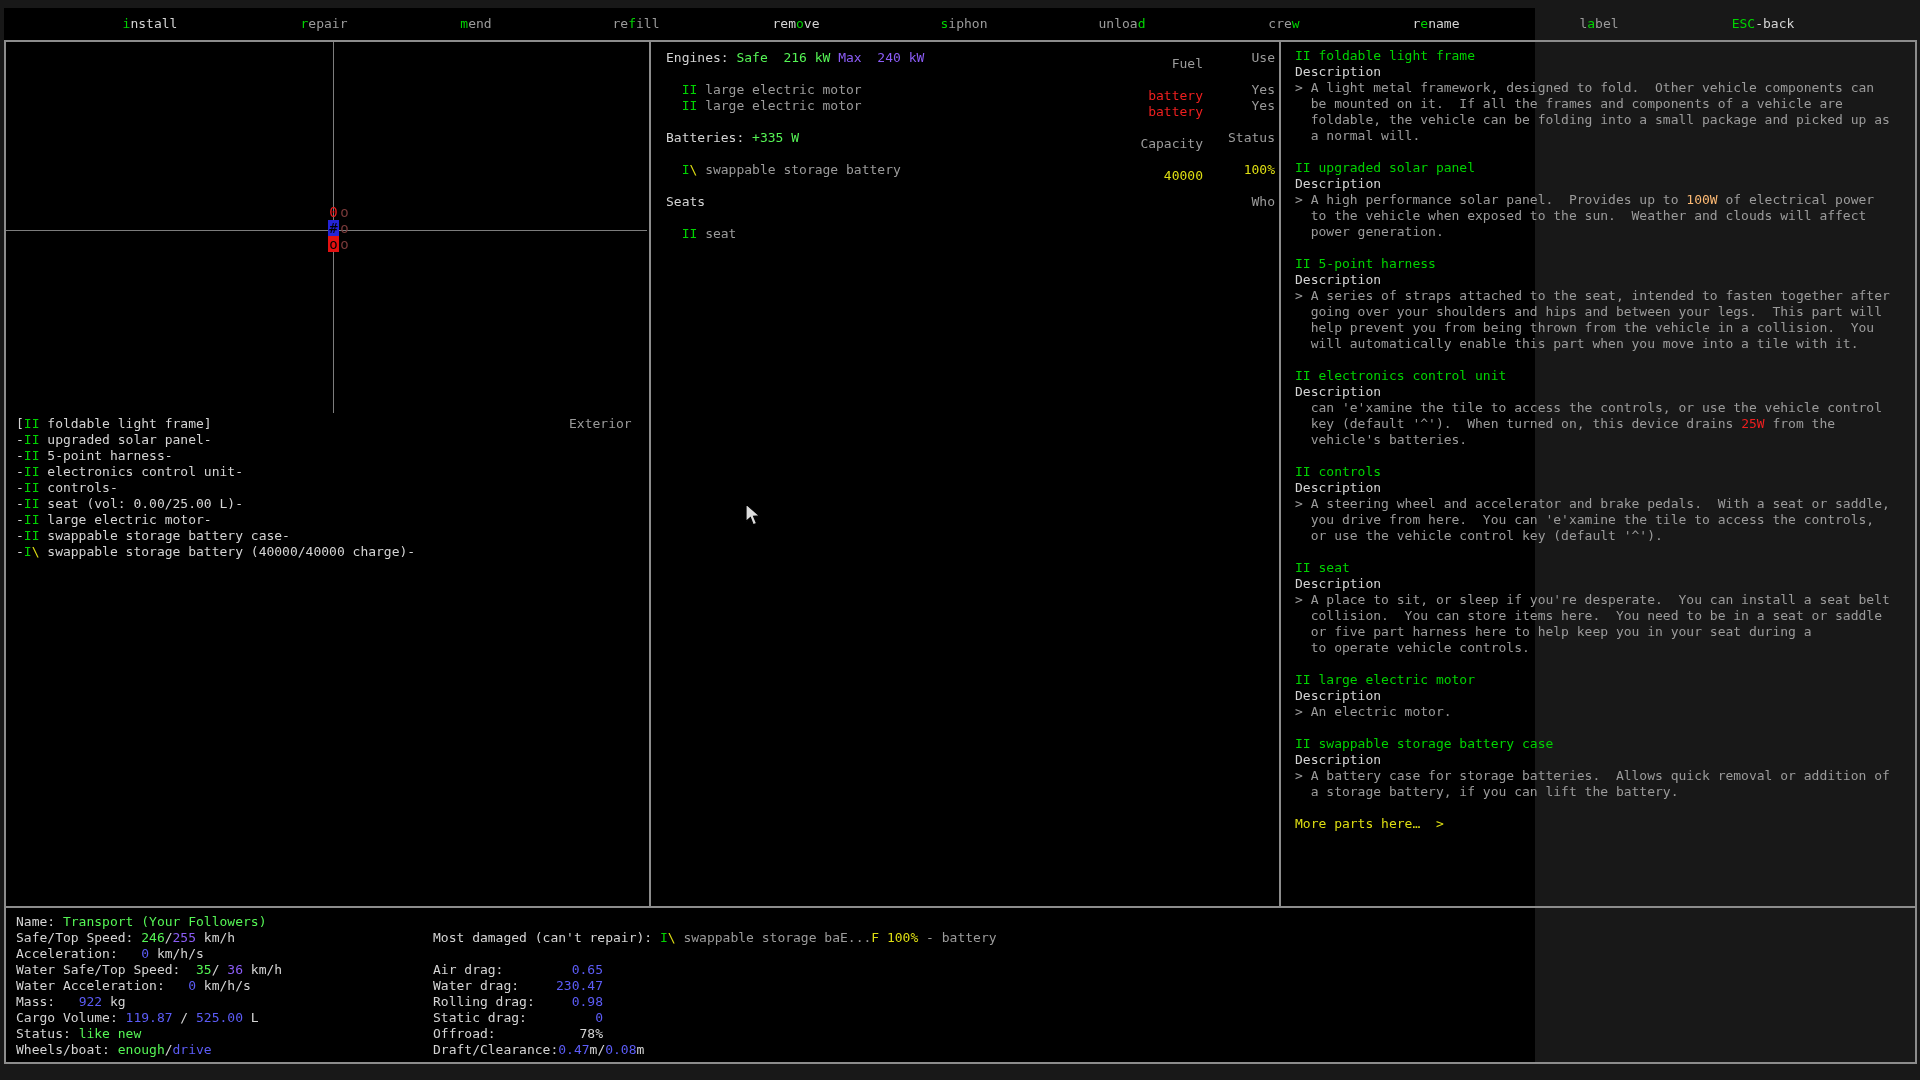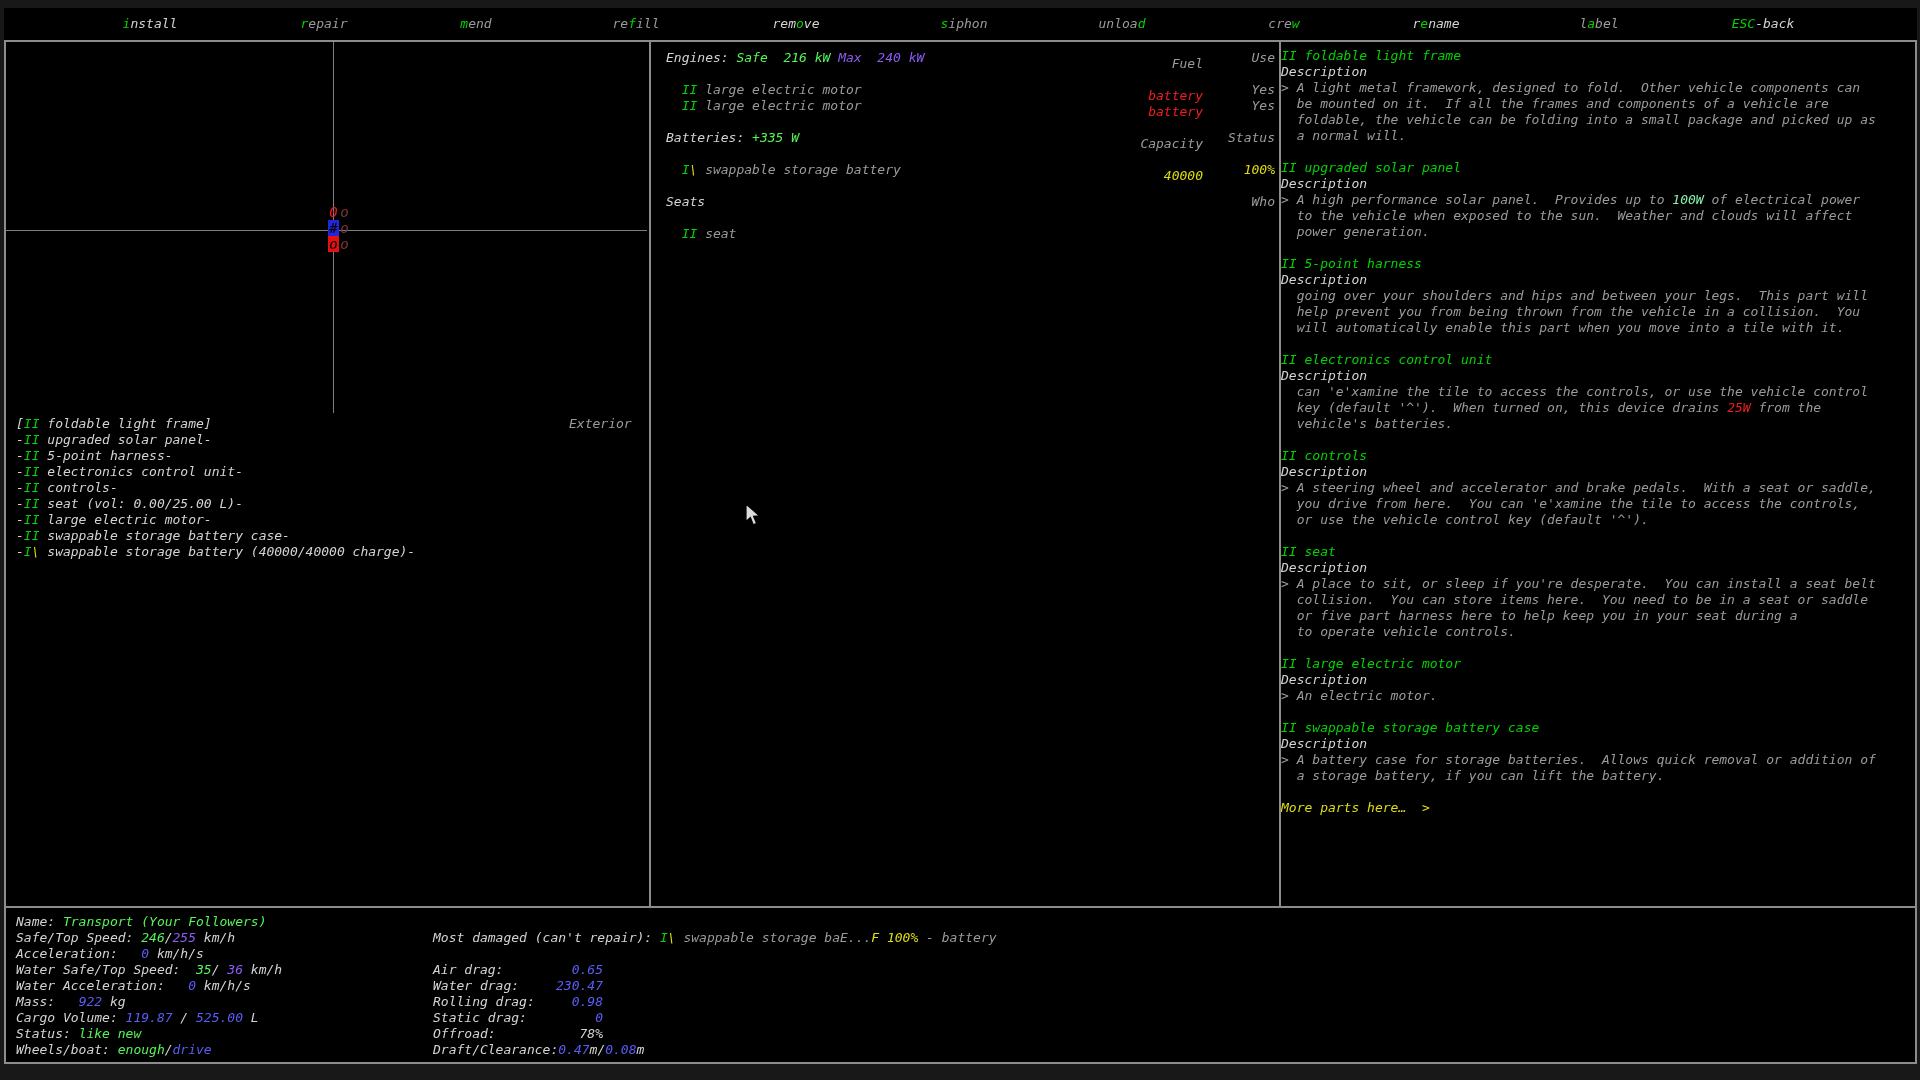--- a/index.html
+++ b/index.html
@@ -1,22 +1,22 @@
 <!DOCTYPE html>
 <html><head>
 <meta charset="utf-8">
 <style>
   html,body{margin:0;padding:0;background:#181818;width:1920px;height:1080px;overflow:hidden;}
   #screen{position:absolute;left:0;top:0;width:1920px;height:1080px;background:#181818;
     font-family:"DejaVu Sans Mono",monospace;font-size:13px;line-height:16px;color:#d4d4d4;}
-  #window{position:absolute;left:4px;top:8px;width:1913px;height:1056px;background:#000;font-style:italic;}
+  #window{position:absolute;left:4px;top:8px;width:1531px;height:1056px;background:#000;}
   .bline{position:absolute;background:#8c8c8c;z-index:5;}
   
   .c-white{color:#d4d4d4}.c-gray{color:#9b9b9b}.c-green{color:#00d300}.c-ltgreen{color:#55f555}
-  .c-dkgreen{color:#86efac}.c-red{color:#ef1f1f}.c-ltred{color:#8b5cf6}.c-yellow{color:#dede12}
+  .c-dkgreen{color:#fdba74}.c-red{color:#ef1f1f}.c-ltred{color:#8b5cf6}.c-yellow{color:#dede12}
   .c-blue{color:#5c5cf7}.c-dim{color:#7b3a3a}.c-black{color:#000}
   .bg-blue{background:#2424d8}.bg-red{background:#e31111}
   
   #menu-bar{position:absolute;left:0;top:4px;width:1920px;height:28px;z-index:6;}
   .menu-item{position:absolute;top:4px;transform:translateX(-50%);white-space:pre;cursor:default;}
   
   #map-panel{position:absolute;left:6px;top:42px;width:644px;height:862px;}
   #mid-panel{position:absolute;left:650px;top:42px;width:630px;height:862px;}
   #right-panel{position:absolute;left:1280px;top:42px;width:635px;height:862px;padding:6px 8px 0 12px;box-sizing:border-box;}
   #bottom-panel{position:absolute;left:6px;top:906px;width:1909px;height:156px;}
@@ -90,39 +90,40 @@
     <div id="mid-panel" style="position:absolute;left:646px;top:34px;width:629px;height:864px;">
         <div class="mrow" style="top: 8px;"><span class="c-white">Engines: </span><span class="c-ltgreen">Safe</span><span class="c-ltgreen">  216 kW</span><span class="c-white"> </span><span class="c-ltred">Max</span><span class="c-ltred">  240 kW</span><span class="colA c-gray">Fuel</span><span class="colB c-gray">Use</span></div>
         <div class="mrow" style="top: 40px;"><span class="c-white">  </span><span class="colA c-red">battery</span><span class="colB c-gray">Yes</span><span class="c-green">I</span><span class="c-green">I</span><span class="c-gray"> large electric motor</span></div>
         <div class="mrow" style="top: 56px;"><span class="c-white">  </span><span class="colA c-red">battery</span><span class="colB c-gray">Yes</span><span class="c-green">I</span><span class="c-green">I</span><span class="c-gray"> large electric motor</span></div>
         <div class="mrow" style="top: 88px;"><span class="c-white">Batteries: </span><span class="c-ltgreen">+335 W</span><span class="colA c-gray">Capacity</span><span class="colB c-gray">Status</span></div>
         <div class="mrow" style="top: 120px;"><span class="c-white">  </span><span class="colA c-yellow">40000</span><span class="colB c-yellow">100%</span><span class="c-green">I</span><span class="c-yellow">\</span><span class="c-gray"> swappable storage battery</span></div>
         <div class="mrow" style="top: 152px;"><span class="c-white">Seats</span><span class="colB c-gray">Who</span></div>
         <div class="mrow" style="top: 184px;"><span class="c-white">  </span><span class="c-green">I</span><span class="c-green">I</span><span class="c-gray"> seat</span></div>
       </div>
 
-    <div id="right-panel" style="position:absolute;left:1277px;top:34px;width:634px;height:864px;padding:6px 8px 0 0;box-sizing:border-box;">
+    <div id="right-panel" style="position:absolute;left:1277px;top:34px;width:634px;height:864px;padding:6px 8px 0 14px;box-sizing:border-box;">
         <div class="section">
           <div class="dline c-green">II foldable light frame</div>
           <div class="dline c-white">Description</div>
           <div class="dline"><span class="c-gray">&gt; A light metal framework, designed to fold.  Other vehicle components can</span></div>
           <div class="dline"><span class="c-gray">  be mounted on it.  If all the frames and components of a vehicle are</span></div>
           <div class="dline"><span class="c-gray">  foldable, the vehicle can be folding into a small package and picked up as</span></div>
           <div class="dline"><span class="c-gray">  a normal will.</span></div>
         </div>
         <div class="section">
           <div class="dline c-green">II upgraded solar panel</div>
           <div class="dline c-white">Description</div>
           <div class="dline"><span class="c-gray">&gt; A high performance solar panel.  Provides up to </span><span class="c-dkgreen">100W</span><span class="c-gray"> of electrical power</span></div>
           <div class="dline"><span class="c-gray">  to the vehicle when exposed to the sun.  Weather and clouds will affect</span></div>
           <div class="dline"><span class="c-gray">  power generation.</span></div>
         </div>
         <div class="section">
           <div class="dline c-green">II 5-point harness</div>
           <div class="dline c-white">Description</div>
+          <div class="dline"><span class="c-gray">&gt; A series of straps attached to the seat, intended to fasten together after</span></div>
           <div class="dline"><span class="c-gray">  going over your shoulders and hips and between your legs.  This part will</span></div>
           <div class="dline"><span class="c-gray">  help prevent you from being thrown from the vehicle in a collision.  You</span></div>
           <div class="dline"><span class="c-gray">  will automatically enable this part when you move into a tile with it.</span></div>
         </div>
         <div class="section">
           <div class="dline c-green">II electronics control unit</div>
           <div class="dline c-white">Description</div>
           <div class="dline"><span class="c-gray">  can 'e'xamine the tile to access the controls, or use the vehicle control</span></div>
           <div class="dline"><span class="c-gray">  key (default '^').  When turned on, this device drains </span><span class="c-red">25W</span><span class="c-gray"> from the</span></div>
           <div class="dline"><span class="c-gray">  vehicle's batteries.</span></div>

